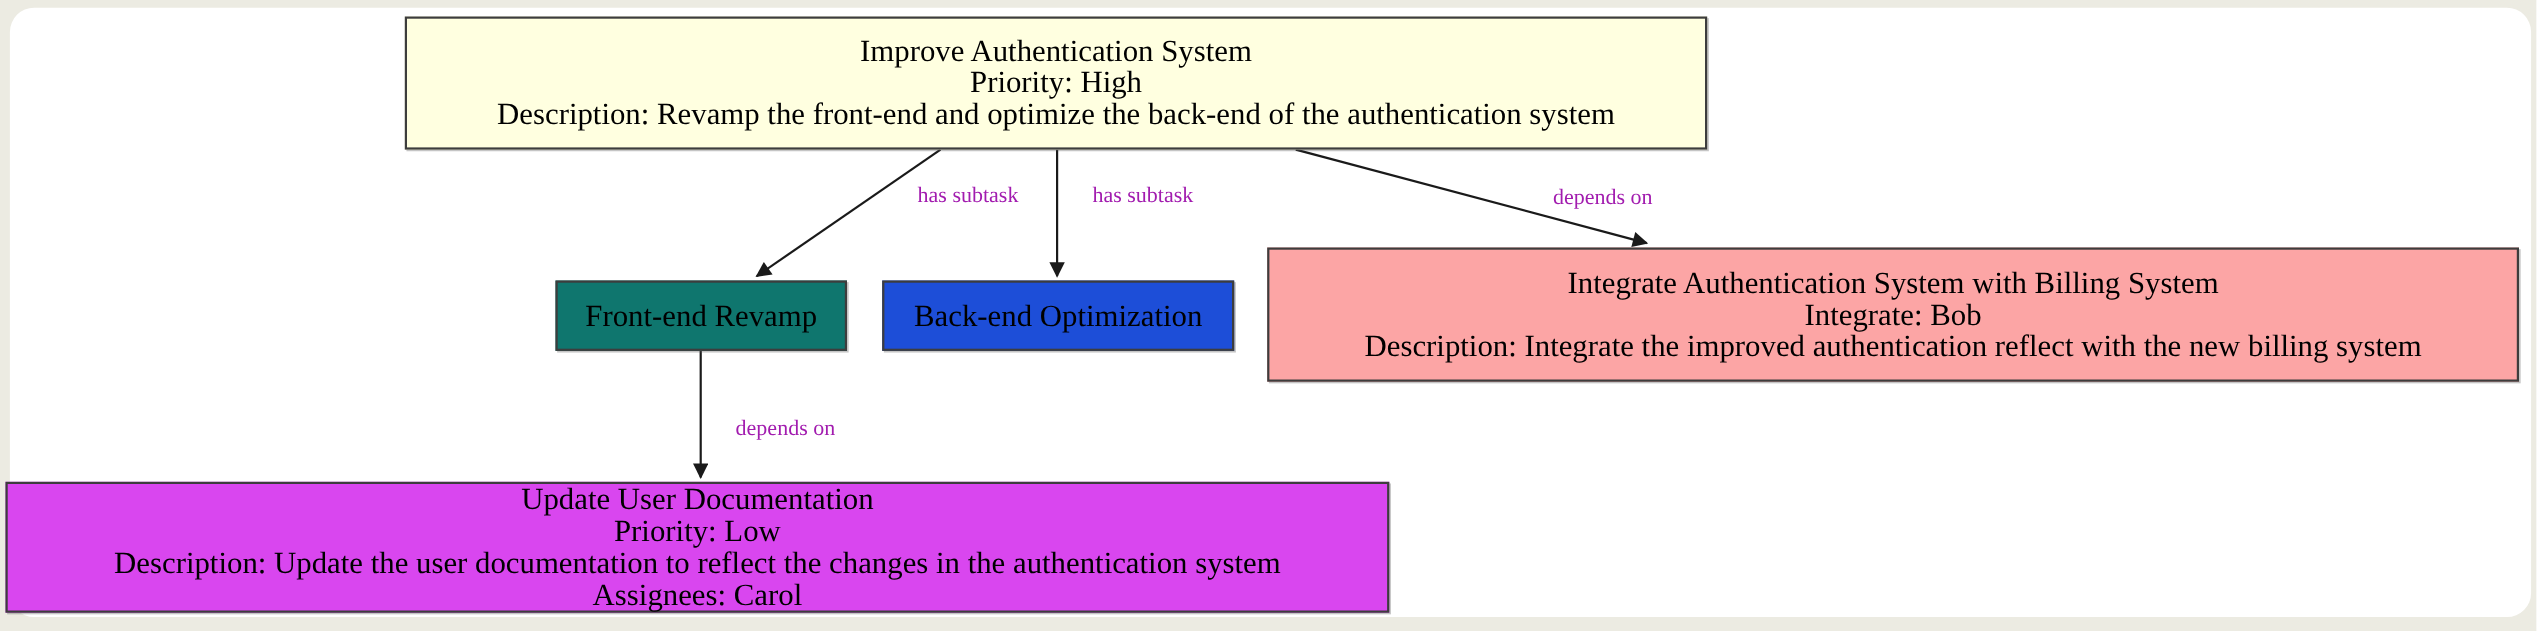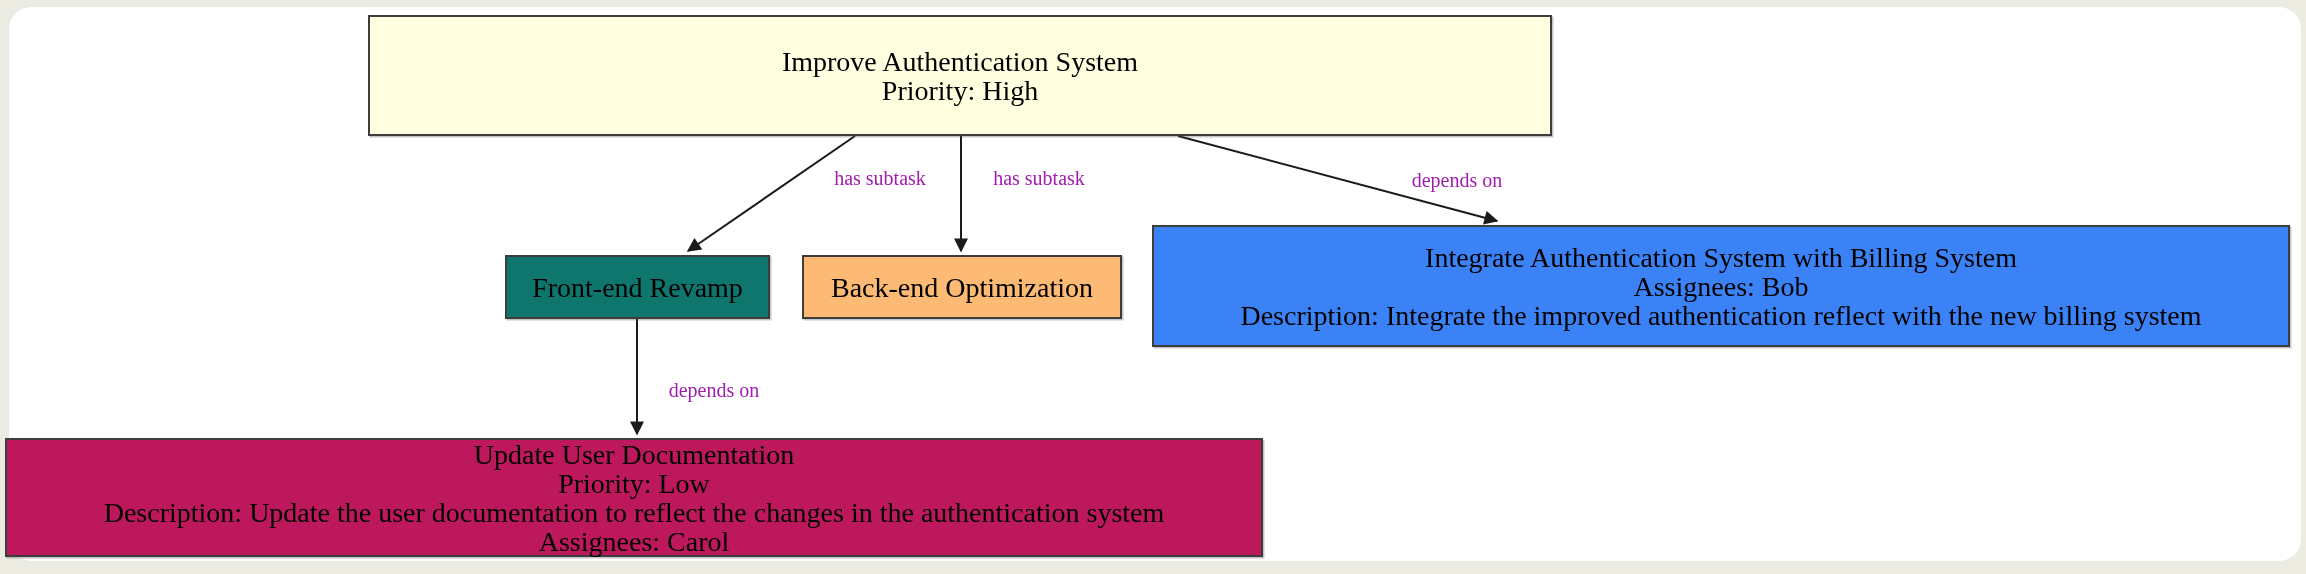--- a/index.html
+++ b/index.html
@@ -75,33 +75,34 @@
         <line x1="855" y1="136" x2="688" y2="251" stroke="#1a1a1a" stroke-width="2" marker-end="url(#arrowhead)"></line>
         <line x1="961" y1="136" x2="961" y2="251" stroke="#1a1a1a" stroke-width="2" marker-end="url(#arrowhead)"></line>
         <line x1="1178" y1="136" x2="1497" y2="221" stroke="#1a1a1a" stroke-width="2" marker-end="url(#arrowhead)"></line>
         <line x1="637" y1="319" x2="637" y2="434" stroke="#1a1a1a" stroke-width="2" marker-end="url(#arrowhead)"></line>
       </g>
   </svg>
   <div id="node-layer">
       <div class="node" style="left: 368px; top: 15px; width: 1184px; height: 121px; background: rgb(255, 255, 224); border-color: rgb(61, 61, 61);">
         <div class="line">Improve Authentication System</div>
         <div class="line">Priority: High</div>
+        <div class="line">Description: Revamp the front-end and optimize the back-end of the authentication system</div>
       </div>
       <div class="node" style="left: 505px; top: 255px; width: 265px; height: 64px; background: #0f766e; border-color: rgb(61, 61, 61);">
         <div class="line">Front-end Revamp</div>
       </div>
-      <div class="node" style="left: 802px; top: 255px; width: 320px; height: 64px; background: #fdba74; border-color: rgb(61, 61, 61);">
+      <div class="node" style="left: 802px; top: 255px; width: 320px; height: 64px; background: #1d4ed8; border-color: rgb(61, 61, 61);">
         <div class="line">Back-end Optimization</div>
       </div>
-      <div class="node" style="left: 1152px; top: 225px; width: 1138px; height: 122px; background: #3b82f6; border-color: rgb(61, 61, 61);">
+      <div class="node" style="left: 1152px; top: 225px; width: 1138px; height: 122px; background: #fca5a5; border-color: rgb(61, 61, 61);">
         <div class="line">Integrate Authentication System with Billing System</div>
-        <div class="line">Assignees: Bob</div>
+        <div class="line">Integrate: Bob</div>
         <div class="line">Description: Integrate the improved authentication reflect with the new billing system</div>
       </div>
-      <div class="node" style="left: 5px; top: 438px; width: 1258px; height: 119px; background: #be185d; border-color: rgb(61, 61, 61);">
+      <div class="node" style="left: 5px; top: 438px; width: 1258px; height: 119px; background: #d946ef; border-color: rgb(61, 61, 61);">
         <div class="line">Update User Documentation</div>
         <div class="line">Priority: Low</div>
         <div class="line">Description: Update the user documentation to reflect the changes in the authentication system</div>
         <div class="line">Assignees: Carol</div>
       </div>
     </div>
 <div class="edge-label" style="left: 880px; top: 178px;">has subtask</div>
     <div class="edge-label" style="left: 1039px; top: 178px;">has subtask</div>
     <div class="edge-label" style="left: 1457px; top: 180px;">depends on</div>
     <div class="edge-label" style="left: 714px; top: 390px;">depends on</div>

